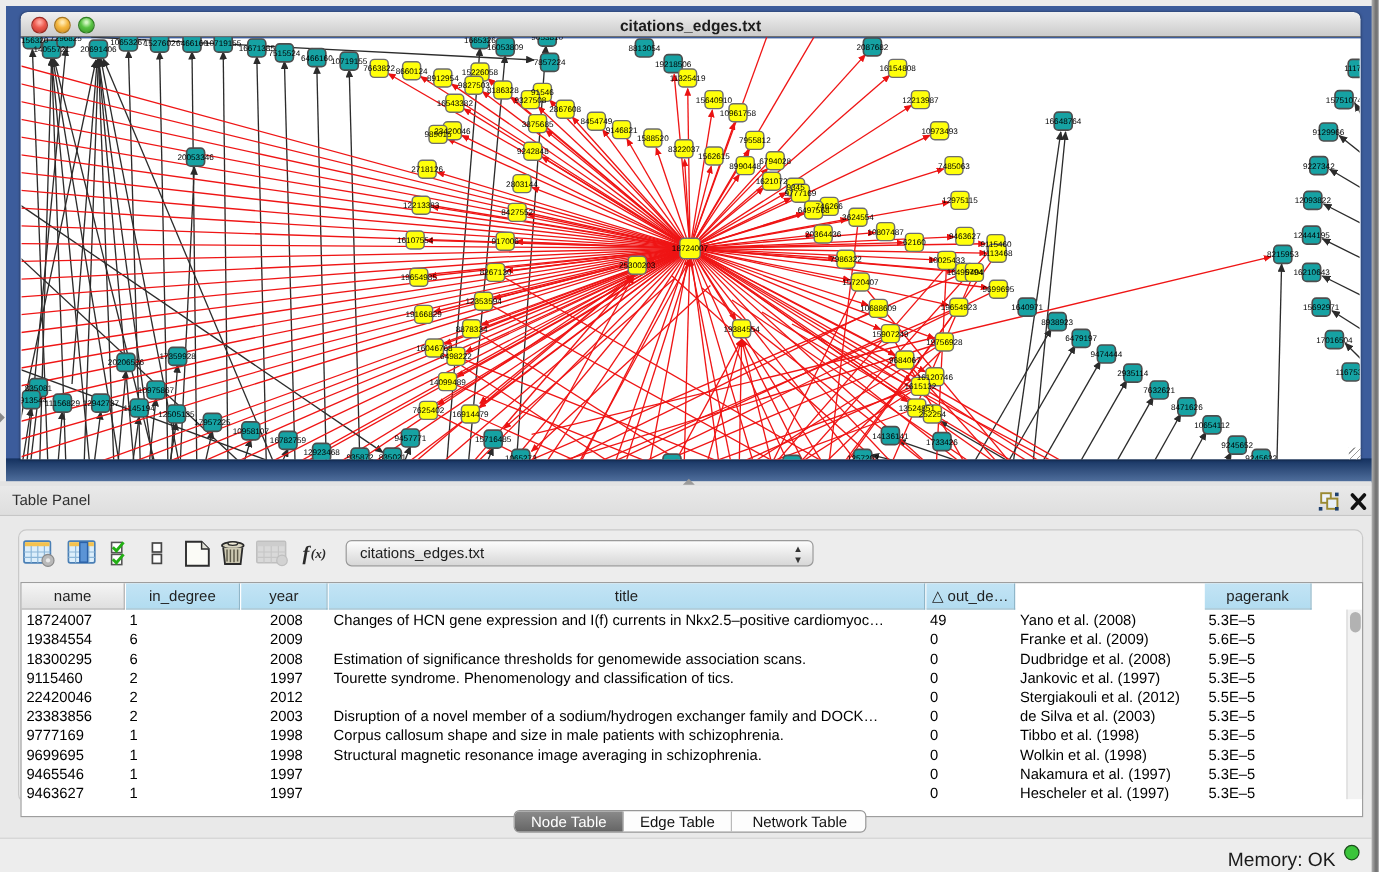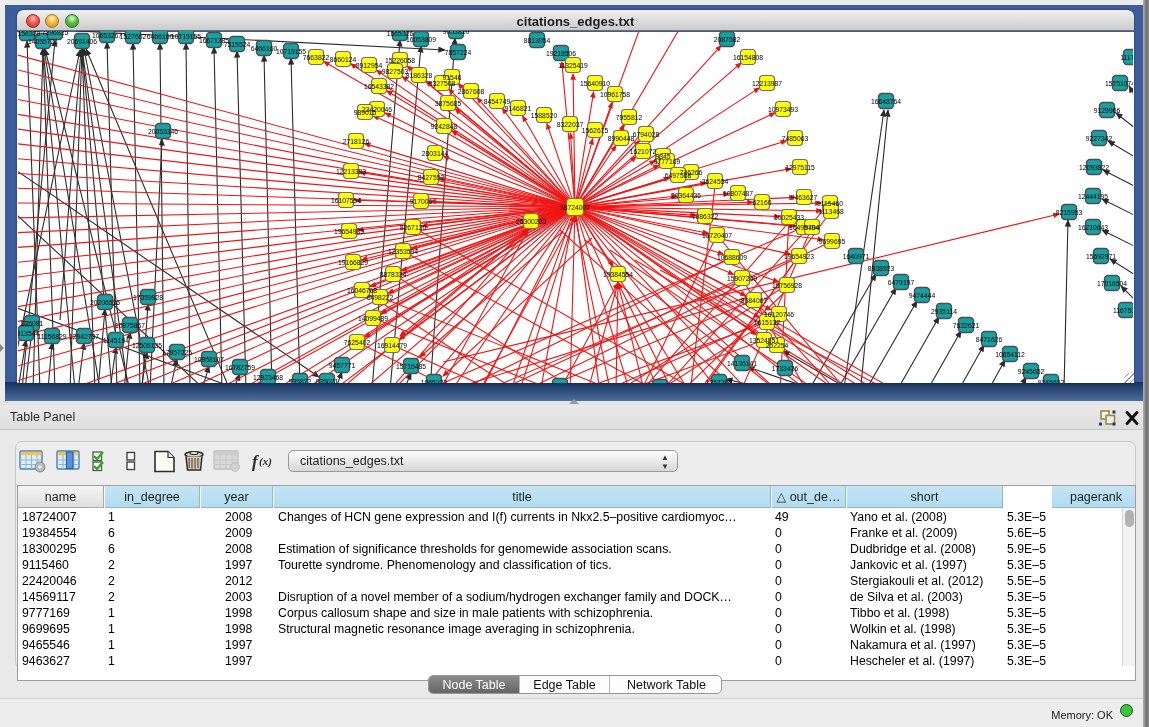--- a/index.html
+++ b/index.html
@@ -49,21 +49,21 @@
 .c5{left:832px;width:155px}
 .c6{left:989px;width:100px}
 
 #tabs{left:428px;top:675px;width:294px;height:19px;border:1px solid #979797;border-radius:5px;background:#fdfdfd;font-size:12.5px;overflow:hidden}
 .tab{position:absolute;top:0;height:19px;line-height:18px;text-align:center;color:#111}
 #tab1{left:0;width:90px;background:linear-gradient(#8b8b8b,#606060);color:#fff}
 #tab2{left:90px;width:90px;border-left:1px solid #b9b9b9}
 #tab3{left:180px;width:114px;border-left:1px solid #b9b9b9}
 
 #status{left:0;top:698px;width:1143px;height:29px;background:#ededed;border-top:1px solid #d2d2d2}
-#mem{right:36px;top:709px;font-size:11px;color:#1a1a1a}
+#mem{right:36px;top:709px;font-size:16px;color:#1a1a1a}
 #dot{left:1120px;top:704px;width:13px;height:13px;border-radius:50%;background:#3bc53b;border:1.5px solid #1c4d1c}
 </style></head>
 <body>
 <div class="abs" id="bluframe"></div>
 <div class="abs" id="blubot"></div>
 <div class="abs" id="win">
   <div class="abs" id="canvas"></div>
   <div class="abs" id="titlebar"></div>
   <div class="abs" id="title">citations_edges.txt</div>
   <div class="abs tl" id="tlr"></div>
@@ -676,22 +676,21 @@
 </g>
   </svg>
 <div class="abs" id="combo">citations_edges.txt<span class="ar">▲<br>▼</span></div>
 <div class="abs" id="tbl">
   <div id="thead">
     <div class="th th0" style="left:0;width:86px">name</div>
     <div class="th" style="left:87px;width:95px">in_degree</div>
     <div class="th" style="left:183px;width:72px">year</div>
     <div class="th" style="left:256px;width:497px">title</div>
     <div class="th" style="left:754px;width:74px">△ out_de…</div>
-    <div class="th" style="left:829px;width:156px">short</div>
-    <div class="th" style="left:1034px;width:89px">pagerank</div>
+    <div class="th" style="left:986px;width:89px">pagerank</div>
   </div>
   <div id="rows" style="position:absolute;left:0;top:23px;width:1104px;height:158px">
 <div class="tr" style="top:0px">
 <div class="c c0">18724007</div>
         <div class="c c1">1</div>
         <div class="c c2">2008</div>
 <div class="c c3">Changes of HCN gene expression and I(f) currents in Nkx2.5–positive cardiomyoc…</div>
         <div class="c c4">49</div>
         <div class="c c5">Yano et al. (2008)</div>
 <div class="c c6">5.3E–5</div>
@@ -724,21 +723,21 @@
       </div>
 <div class="tr" style="top:64px">
 <div class="c c0">22420046</div>
         <div class="c c1">2</div>
         <div class="c c2">2012</div>
         <div class="c c4">0</div>
         <div class="c c5">Stergiakouli et al. (2012)</div>
 <div class="c c6">5.5E–5</div>
       </div>
 <div class="tr" style="top:80px">
-<div class="c c0">14569117</div>
+<div class="c c0">23383856</div>
         <div class="c c1">2</div>
         <div class="c c2">2003</div>
 <div class="c c3">Disruption of a novel member of a sodium/hydrogen exchanger family and DOCK…</div>
         <div class="c c4">0</div>
         <div class="c c5">de Silva et al. (2003)</div>
 <div class="c c6">5.3E–5</div>
       </div>
 <div class="tr" style="top:96px">
 <div class="c c0">9777169</div>
         <div class="c c1">1</div>

